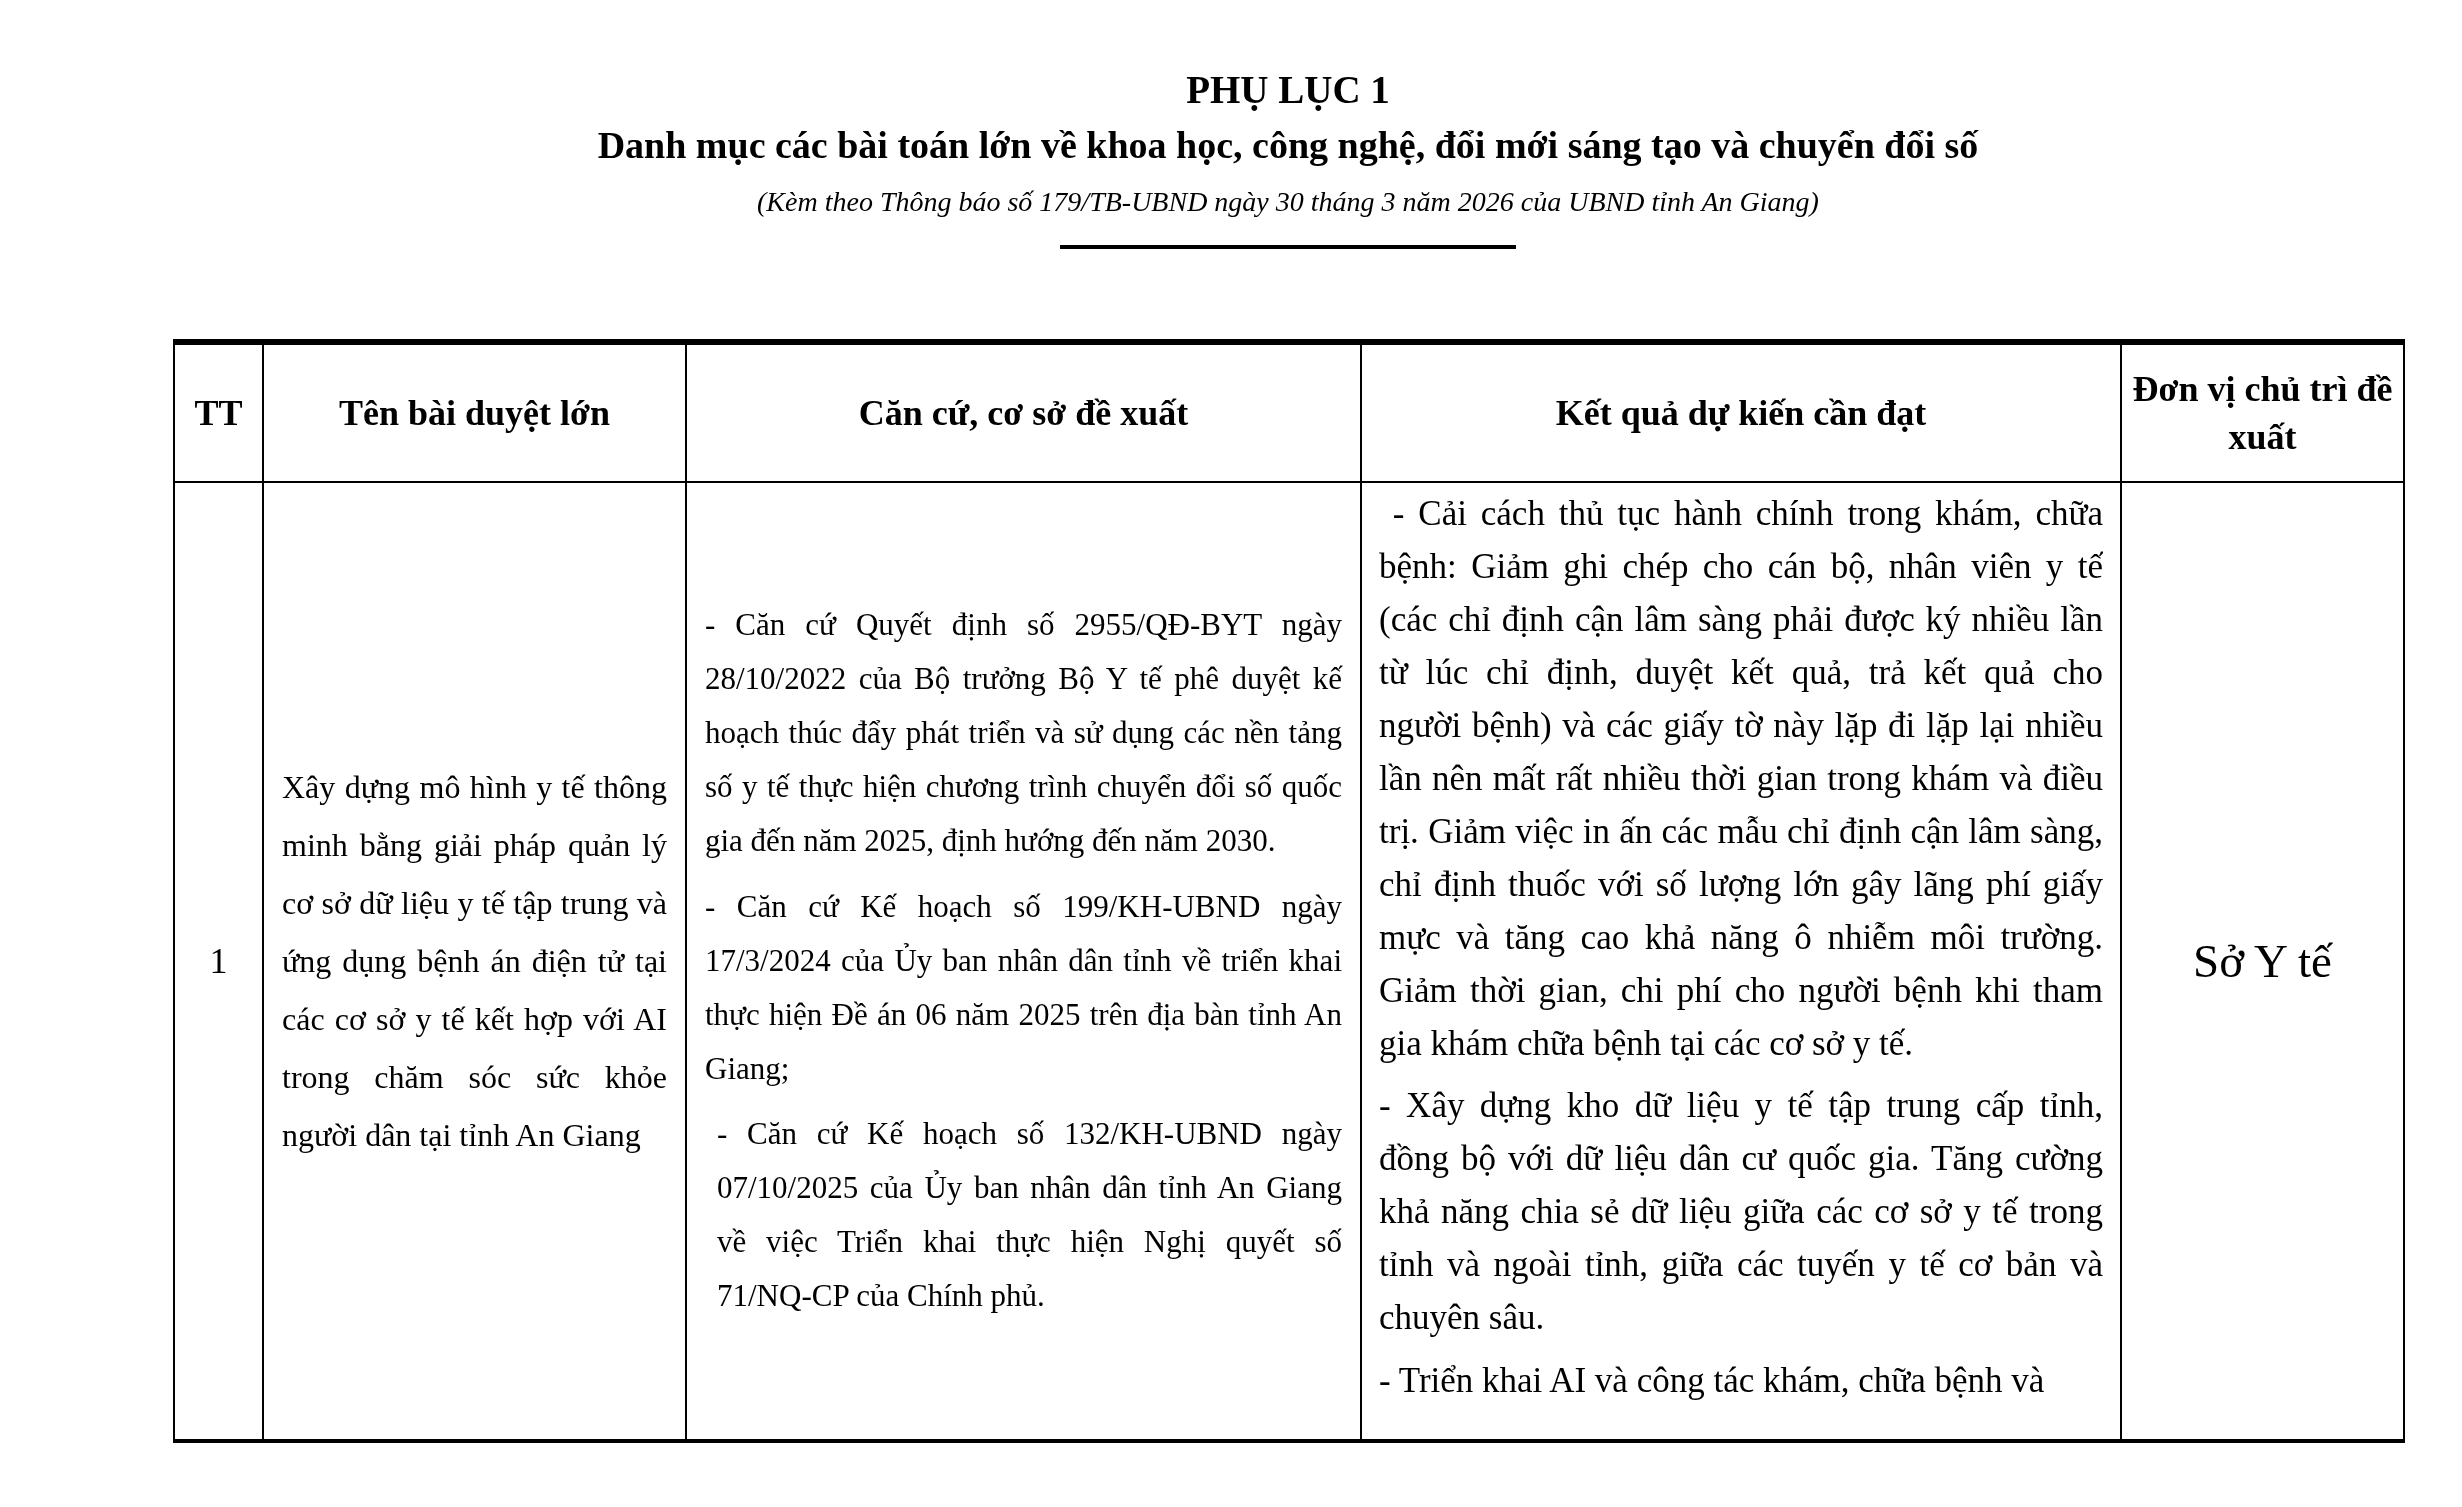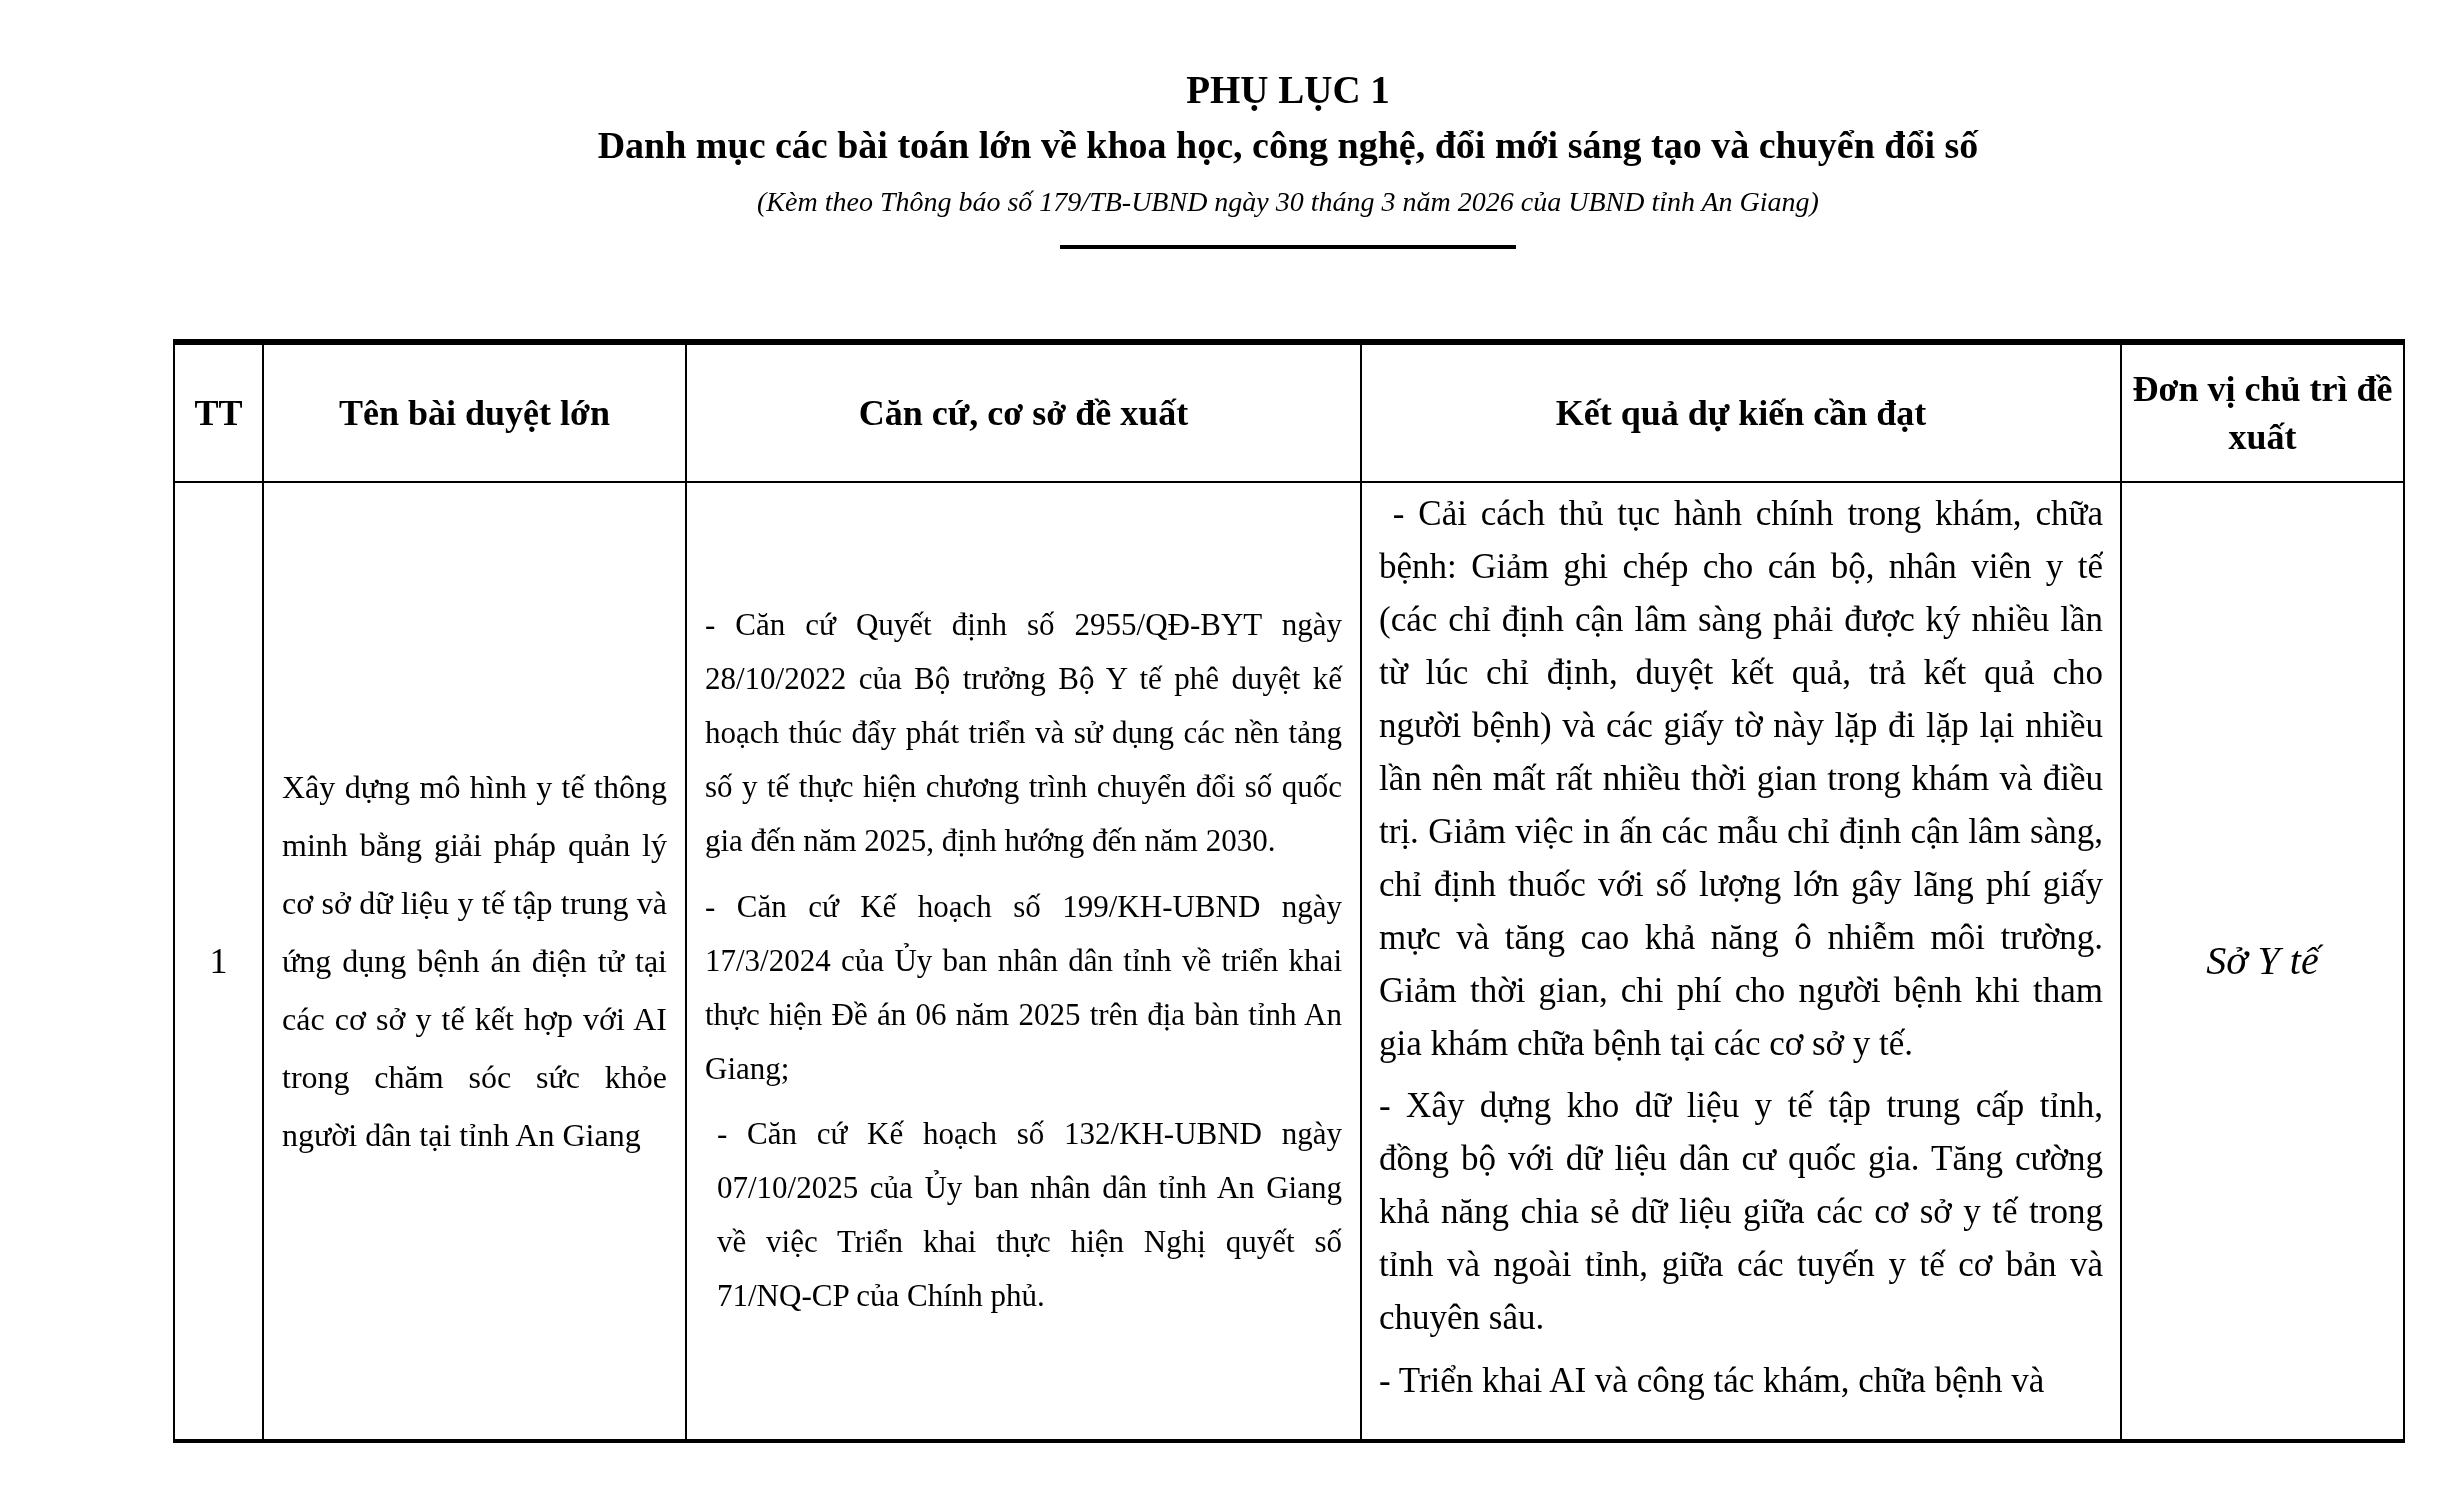--- a/index.html
+++ b/index.html
@@ -99,25 +99,24 @@
     vertical-align: top;
     padding: 4.2px 17px 0 17px;
   }
   td.c-result .clip {
     max-height: 952px;
     overflow: hidden;
   }
   td.c-result p { margin: 0 0 9.8px 0; }
   td.c-result p:last-child { margin-bottom: 8px; }
   td.c-unit {
-    font-size: 40px;
+    font-size: 47px;
     text-align: center;
     vertical-align: middle;
     padding: 10px 7px;
-    font-style: italic;
   }
 </style>
 </head>
 <body>
 
 <div class="page">
 
   <div class="doc-header">
     <div class="doc-title">PHỤ LỤC 1</div>
     <div class="doc-subtitle">Danh mục các bài toán lớn về khoa học, công nghệ, đổi mới sáng tạo và chuyển đổi số</div>

